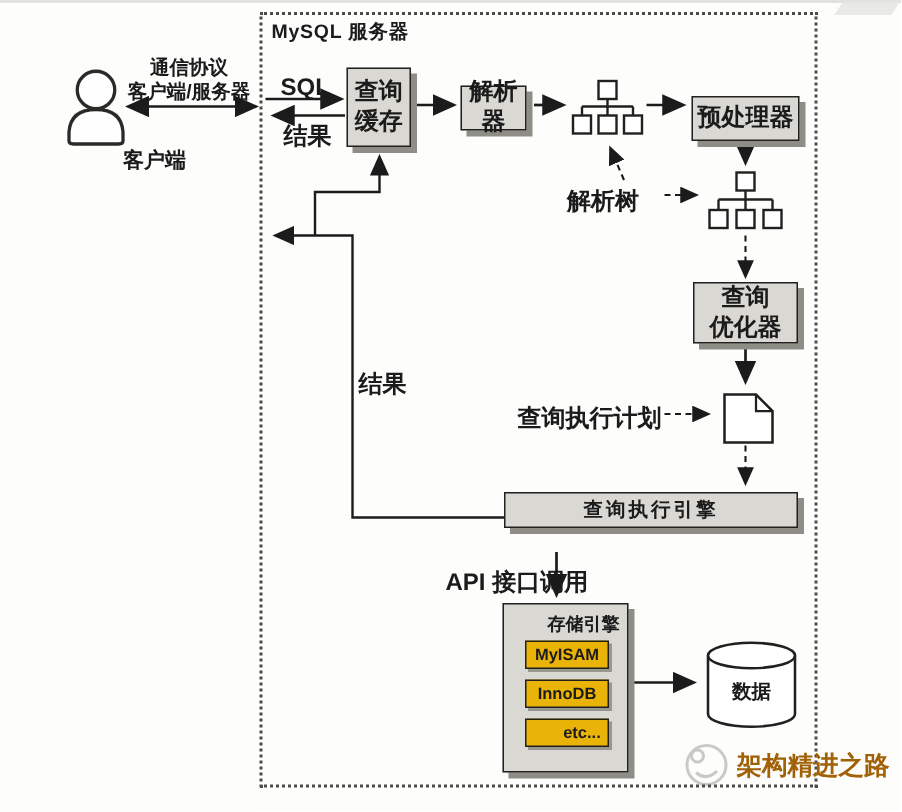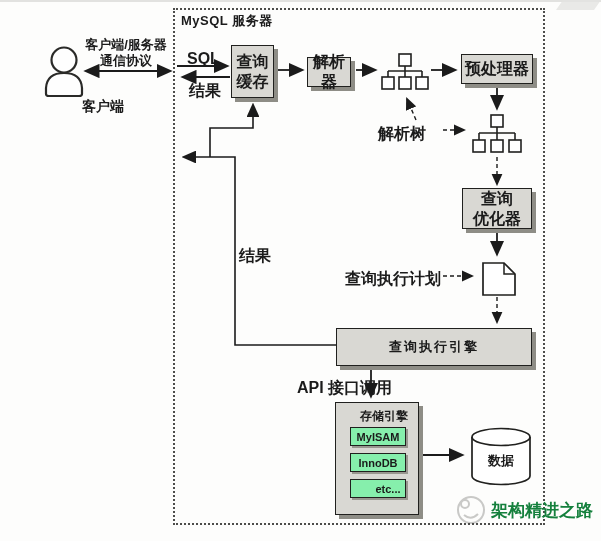--- a/index.html
+++ b/index.html
@@ -18,43 +18,43 @@
   }
   .server-title{position:absolute;left:181px;top:12px;font-size:13px;font-weight:bold;letter-spacing:.5px;}
   .gbox{
     position:absolute;box-sizing:border-box;
     background:#d9d8d3;border:1.6px solid #20201e;
     box-shadow:4px 4px 0 #8e8d86;
     display:flex;align-items:center;justify-content:center;flex-direction:column;
     font-weight:bold;text-align:center;line-height:1.22;
   }
   .wbox{
-    box-sizing:border-box;background:#86efac;border:1.5px solid #20201e;
+    box-sizing:border-box;background:#eab308;border:1.5px solid #20201e;
     box-shadow:2px 2px 0 #98978f;
     display:flex;align-items:center;justify-content:center;
     font-weight:bold;
   }
   .lbl{position:absolute;font-weight:bold;white-space:nowrap;}
   .sz12{font-size:16px;} .sz13{font-size:13px;} .sz14{font-size:14px;margin-left:36px;}
   .protocol{
     position:absolute;left:80px;top:37px;width:92px;text-align:center;
     font-size:13px;font-weight:bold;line-height:1.2;
   }
   .storage{
     position:absolute;left:335px;top:402px;width:84px;height:113px;
     box-sizing:border-box;background:#d9d8d3;border:1.6px solid #20201e;
     box-shadow:4px 4px 0 #8e8d86;
   }
-  .storage .title{font-weight:bold;font-size:12px;margin-top:5px;padding-left:24px;}
+  .storage .title{text-align:center;font-weight:bold;font-size:12px;margin-top:5px;padding-left:24px;}
   .storage .engine{
     position:absolute;left:14px;width:56px;height:19px;font-size:11px;
   }
   .watermark-text{
     position:absolute;left:491px;top:499px;font-size:17px;font-weight:bold;
-    color:#15803d;letter-spacing:0px;white-space:nowrap;
+    color:#a16207;letter-spacing:0px;white-space:nowrap;
   }
 </style>
 </head>
 <body>
 
 <div class="canvas">
 
   <div class="scan-top"></div>
   <div class="scan-corner"></div>
 
@@ -141,50 +141,50 @@
       <circle cx="465" cy="504" r="4"></circle>
       <path d="M464,515 q7,6 14,-1"></path>
     </g>
   </svg>
 
   <div class="server-box"></div>
   <div class="server-title">MySQL 服务器</div>
 
   <div class="lbl sz14" style="left:46px;top:98px;">客户端</div>
   <div class="protocol">
+    <div>通信协议</div>
     <div>客户端/服务器</div>
-    <div>通信协议</div>
   </div>
 
   <div class="lbl sz12" style="left:187px;top:50px;">SQL</div>
   <div class="lbl sz12" style="left:189px;top:81px;">结果</div>
   <div class="lbl sz12" style="left:239px;top:246px;">结果</div>
   <div class="lbl sz12" style="left:297px;top:378px;">API 接口调用</div>
   <div class="lbl sz12" style="left:378px;top:124px;">解析树</div>
   <div class="lbl sz12" style="left:345px;top:269px;">查询执行计划</div>
 
   <div class="gbox sz12" style="left:231px;top:45px;width:43px;height:53px;">
     <div>查询</div>
     <div>缓存</div>
   </div>
 
   <div class="gbox sz12" style="left:307px;top:57px;width:44px;height:30px;">
     <div>解析器</div>
   </div>
 
-  <div class="gbox sz12" style="left:461px;top:54px;width:72px;height:30px;text-align:right;">
+  <div class="gbox sz12" style="left:461px;top:64px;width:72px;height:30px;text-align:right;">
     <div>预处理器</div>
   </div>
 
   <div class="gbox sz12" style="left:462px;top:188px;width:70px;height:41px;">
     <div>查询</div>
     <div>优化器</div>
   </div>
 
-  <div class="gbox sz13" style="left:336px;top:328px;width:196px;height:38px;letter-spacing:2px;">
+  <div class="gbox sz13" style="left:336px;top:328px;width:196px;height:24px;letter-spacing:2px;">
     <div>查询执行引擎</div>
   </div>
 
   <div class="storage">
     <div class="title">存储引擎</div>
     <div class="wbox engine" style="top:24px;">MyISAM</div>
     <div class="wbox engine" style="top:50px;text-align:center;">InnoDB</div>
     <div class="wbox engine" style="top:76px;padding-left:20px;">etc...</div>
   </div>
 

